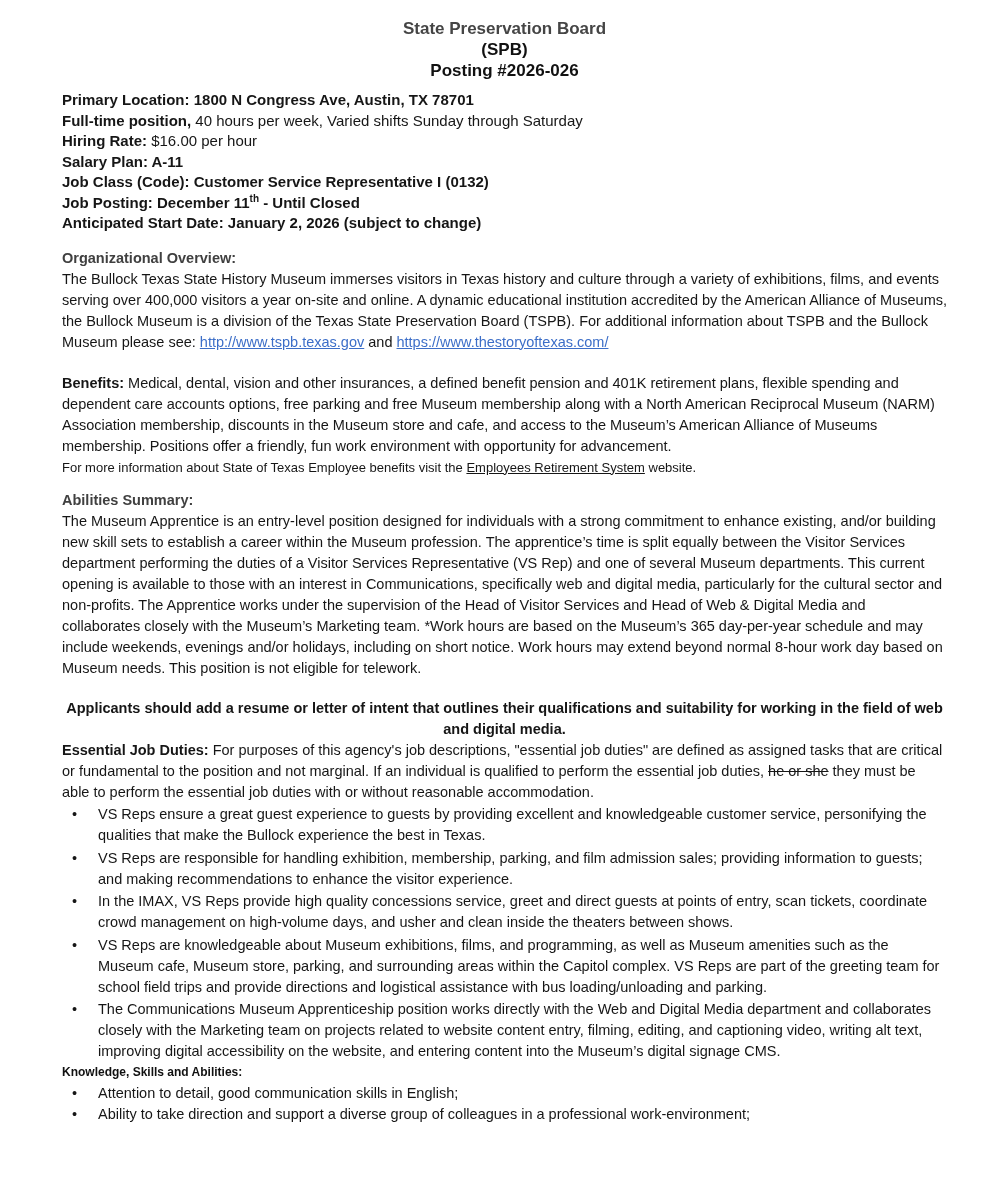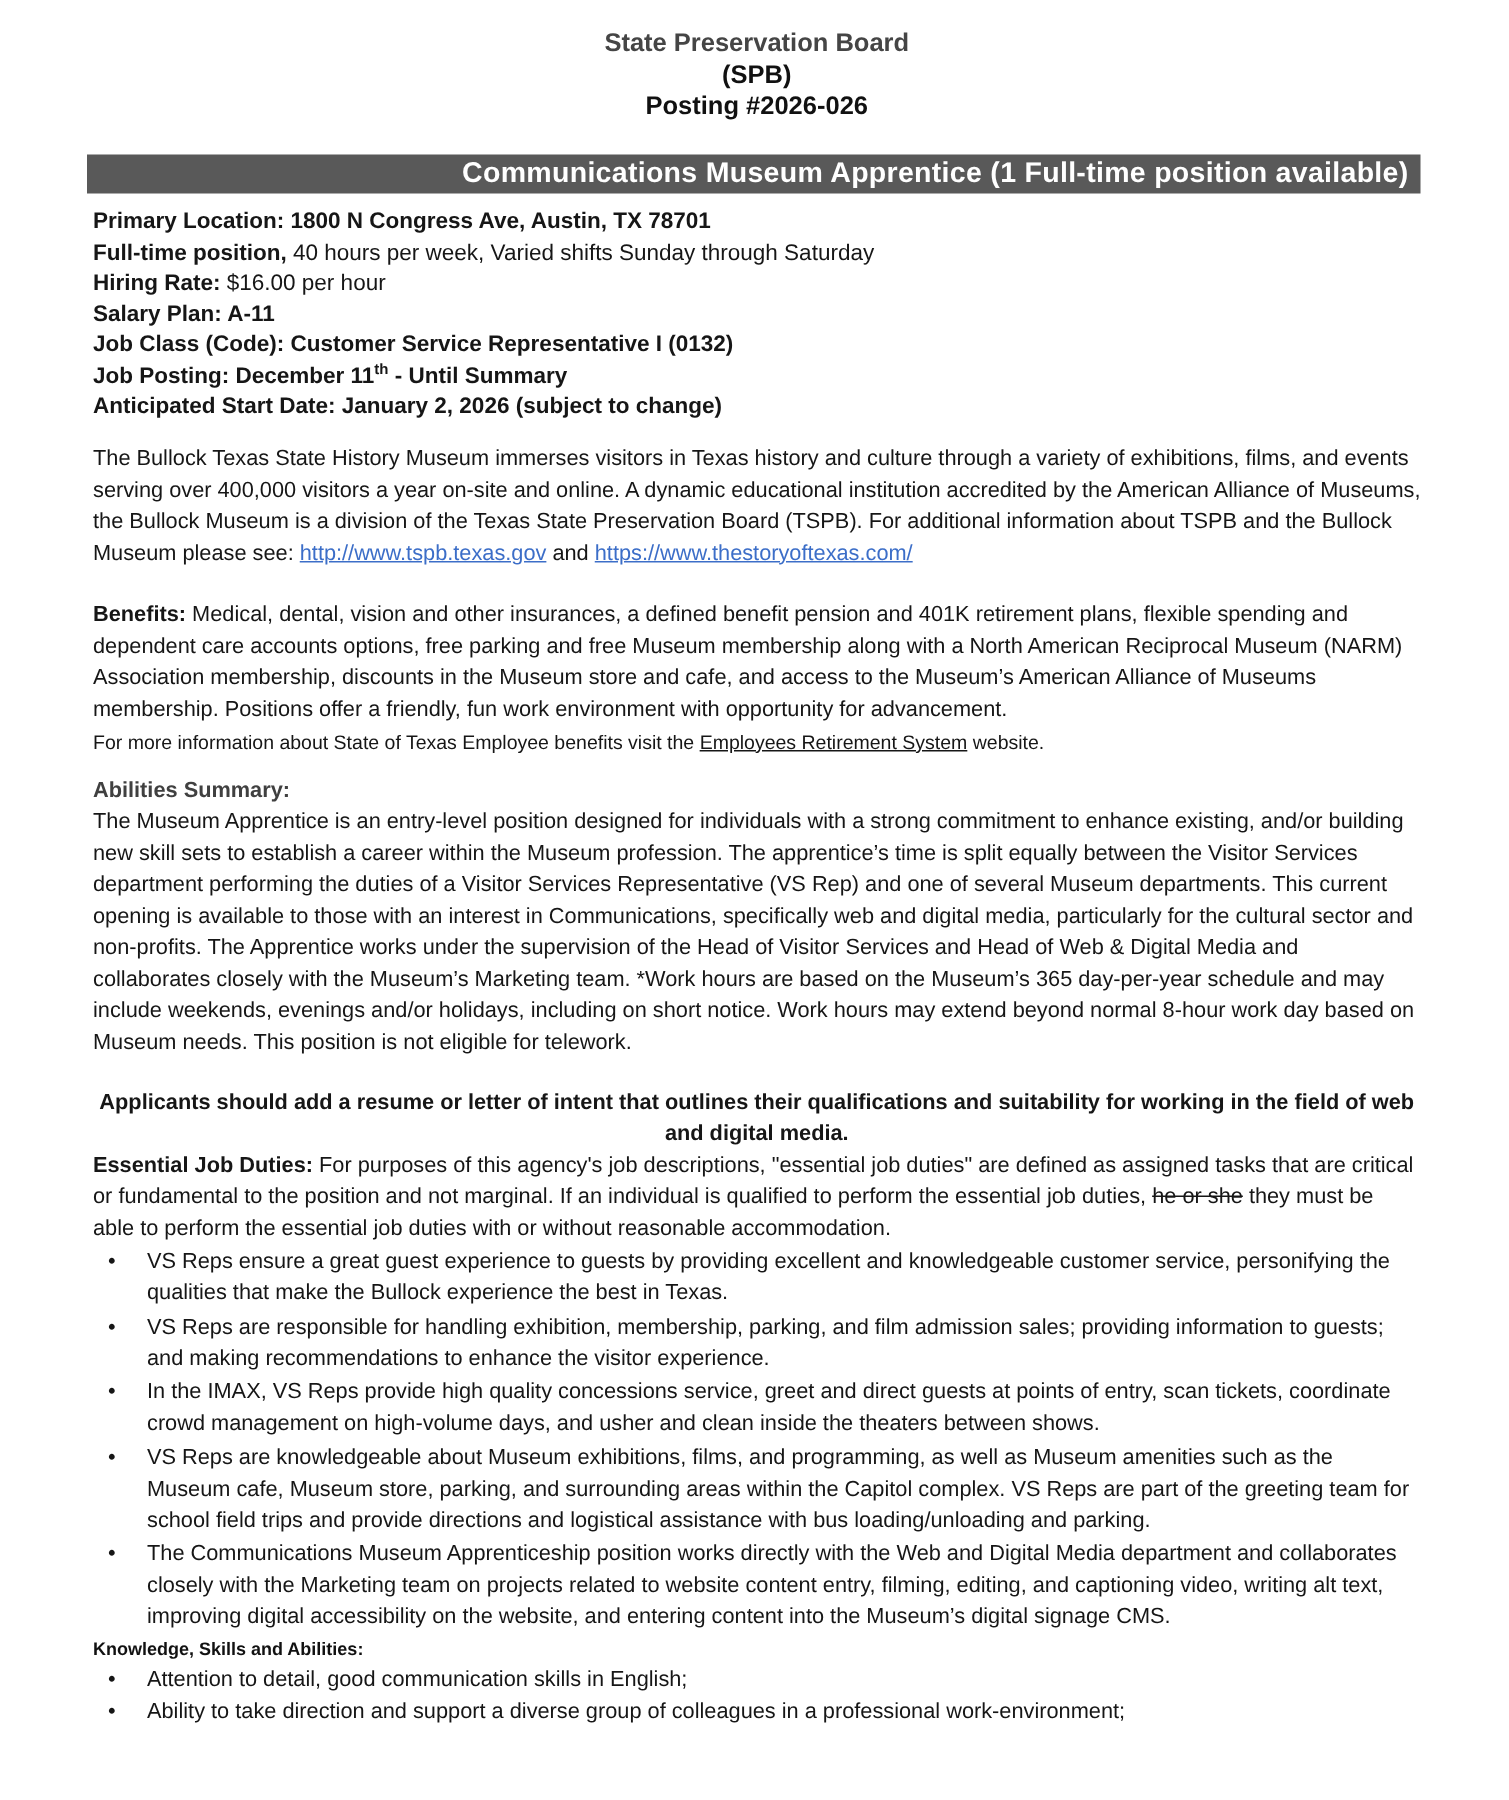--- a/index.html
+++ b/index.html
@@ -48,33 +48,33 @@
 <body>
 
 <div class="page">
 
   <div class="doc-header">
     <div class="gray">State Preservation Board</div>
     <div class="black">(SPB)</div>
     <div class="black">Posting #2026-026</div>
   </div>
 
-  <div class="banner">Communications Museum Apprentice (1 Full-time position available)</div>
 
   <div class="details">
     <div><span class="b">Primary Location: 1800 N Congress Ave, Austin, TX 78701</span><span></span></div>
     <div><span class="b">Full-time position,</span><span> 40 hours per week, Varied shifts Sunday through Saturday</span></div>
     <div><span class="b">Hiring Rate:</span><span> $16.00 per hour</span></div>
     <div><span class="b">Salary Plan: A-11</span><span></span></div>
     <div><span class="b">Job Class (Code): Customer Service Representative I (0132)</span><span></span></div>
-    <div><span class="b">Job Posting: December 11</span><sup>th</sup><span class="b">  - Until Summary</span></div>
+    <div><span class="b">Job Posting: December 11</span><sup>th</sup><span class="b">  - Until Closed</span></div>
     <div><span class="b">Anticipated Start Date: January 2, 2026 (subject to change)</span></div>
   </div>
 
   <div class="org-section">
+    <div class="section-heading">Organizational Overview:</div>
     <div class="body-text"><span>The Bullock Texas State History Museum immerses visitors in Texas history and culture through a variety of exhibitions, films, and events serving over 400,000 visitors a year on-site and online. A dynamic educational institution accredited by the American Alliance of Museums, the Bullock Museum is a division of the Texas State Preservation Board (TSPB). For additional information about TSPB and the Bullock Museum please see: </span><a class="doclink">http://www.tspb.texas.gov</a><span> and </span><a class="doclink">https://www.thestoryoftexas.com/</a></div>
   </div>
 
   <div class="benefits-section">
     <div class="body-text"><span class="bold-label">Benefits:</span><span> Medical, dental, vision and other insurances, a defined benefit pension and 401K retirement plans, flexible spending and dependent care accounts options, free parking and free Museum membership along with a North American Reciprocal Museum (NARM) Association membership, discounts in the Museum store and cafe, and access to the Museum’s American Alliance of Museums membership. Positions offer a friendly, fun work environment with opportunity for advancement.</span></div>
     <div class="small-note"><span>For more information about State of Texas Employee benefits visit the </span><span class="underline">Employees Retirement System</span><span> website.</span></div>
   </div>
 
   <div class="ps-section">
     <div class="section-heading">Abilities Summary:</div>

